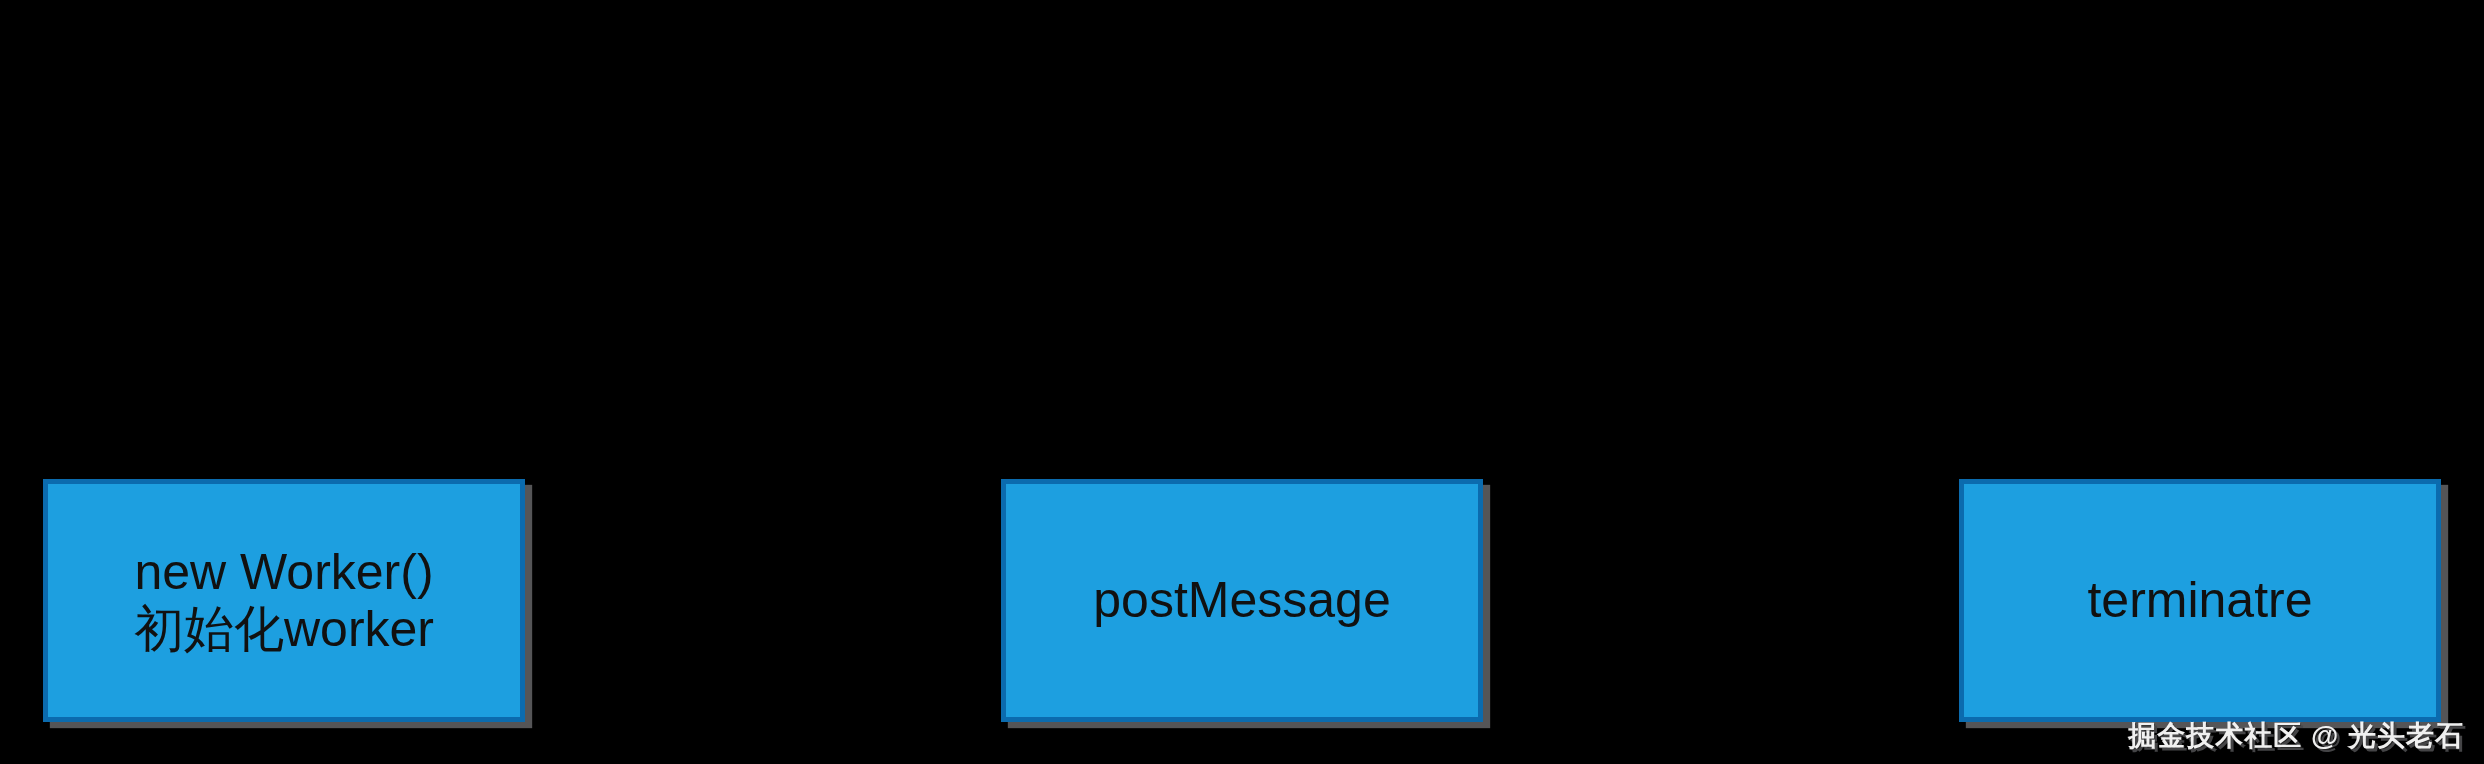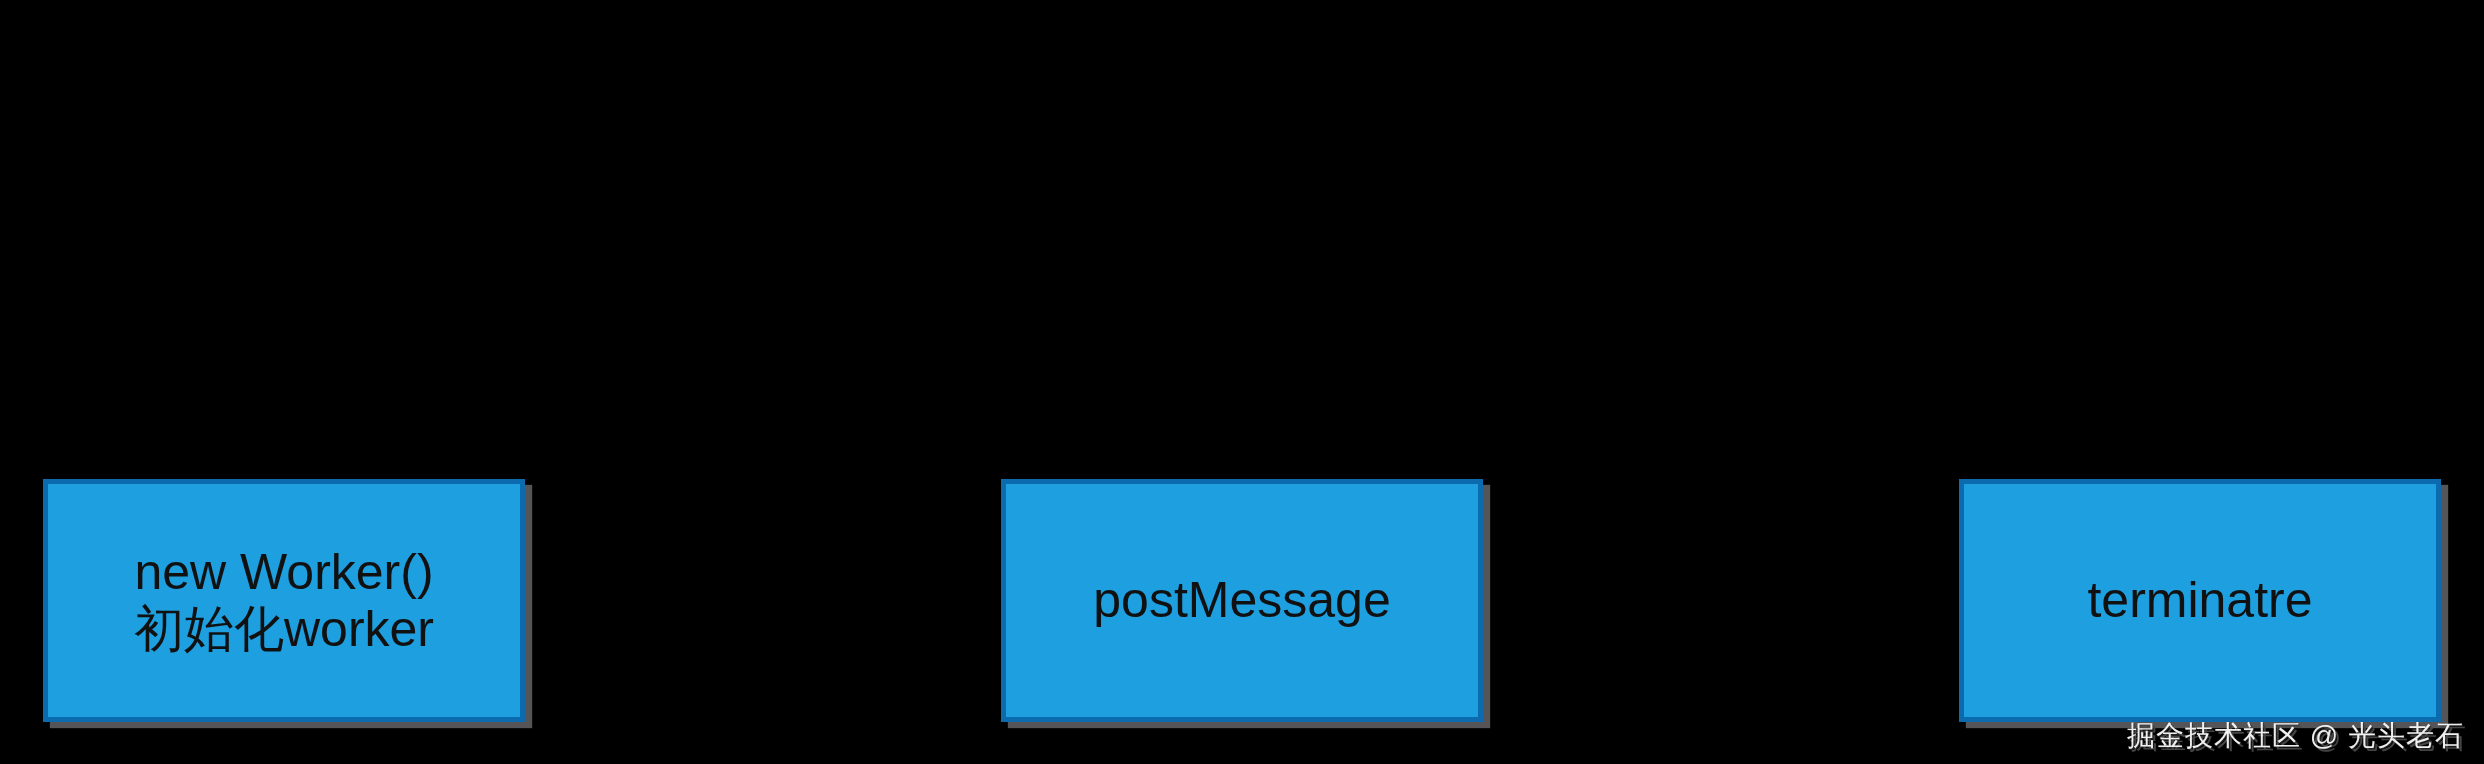--- a/index.html
+++ b/index.html
@@ -51,20 +51,21 @@
   .watermark {
     position: absolute;
     right: 20px;
     bottom: 12px;
     font-size: 28px;
     line-height: 32px;
     letter-spacing: 1px;
     color: rgba(255,255,255,0.93);
     text-shadow: 3px 3px 0 rgba(72,72,74,0.95), 1px 1px 0 rgba(40,40,40,0.8);
     white-space: nowrap;
+    font-weight: bold;
   }
 </style>
 </head>
 <body>
 
 <div class="canvas">
 
   <div class="diagram-row">
 
     <div class="node">

